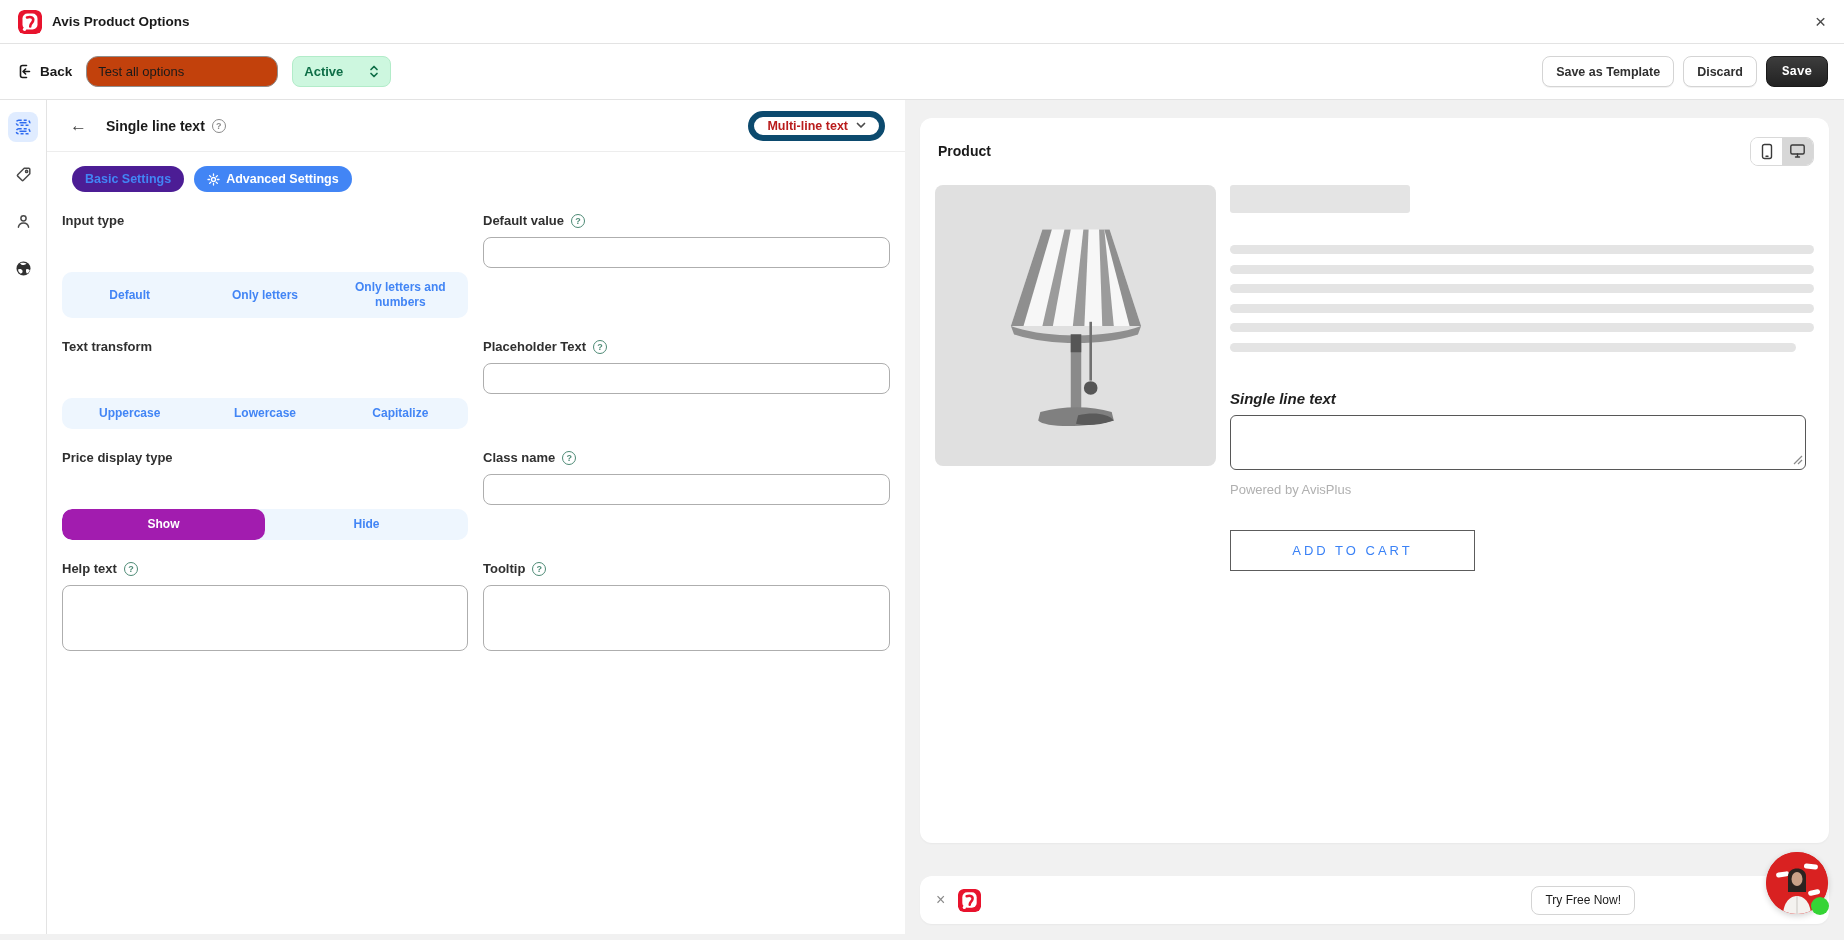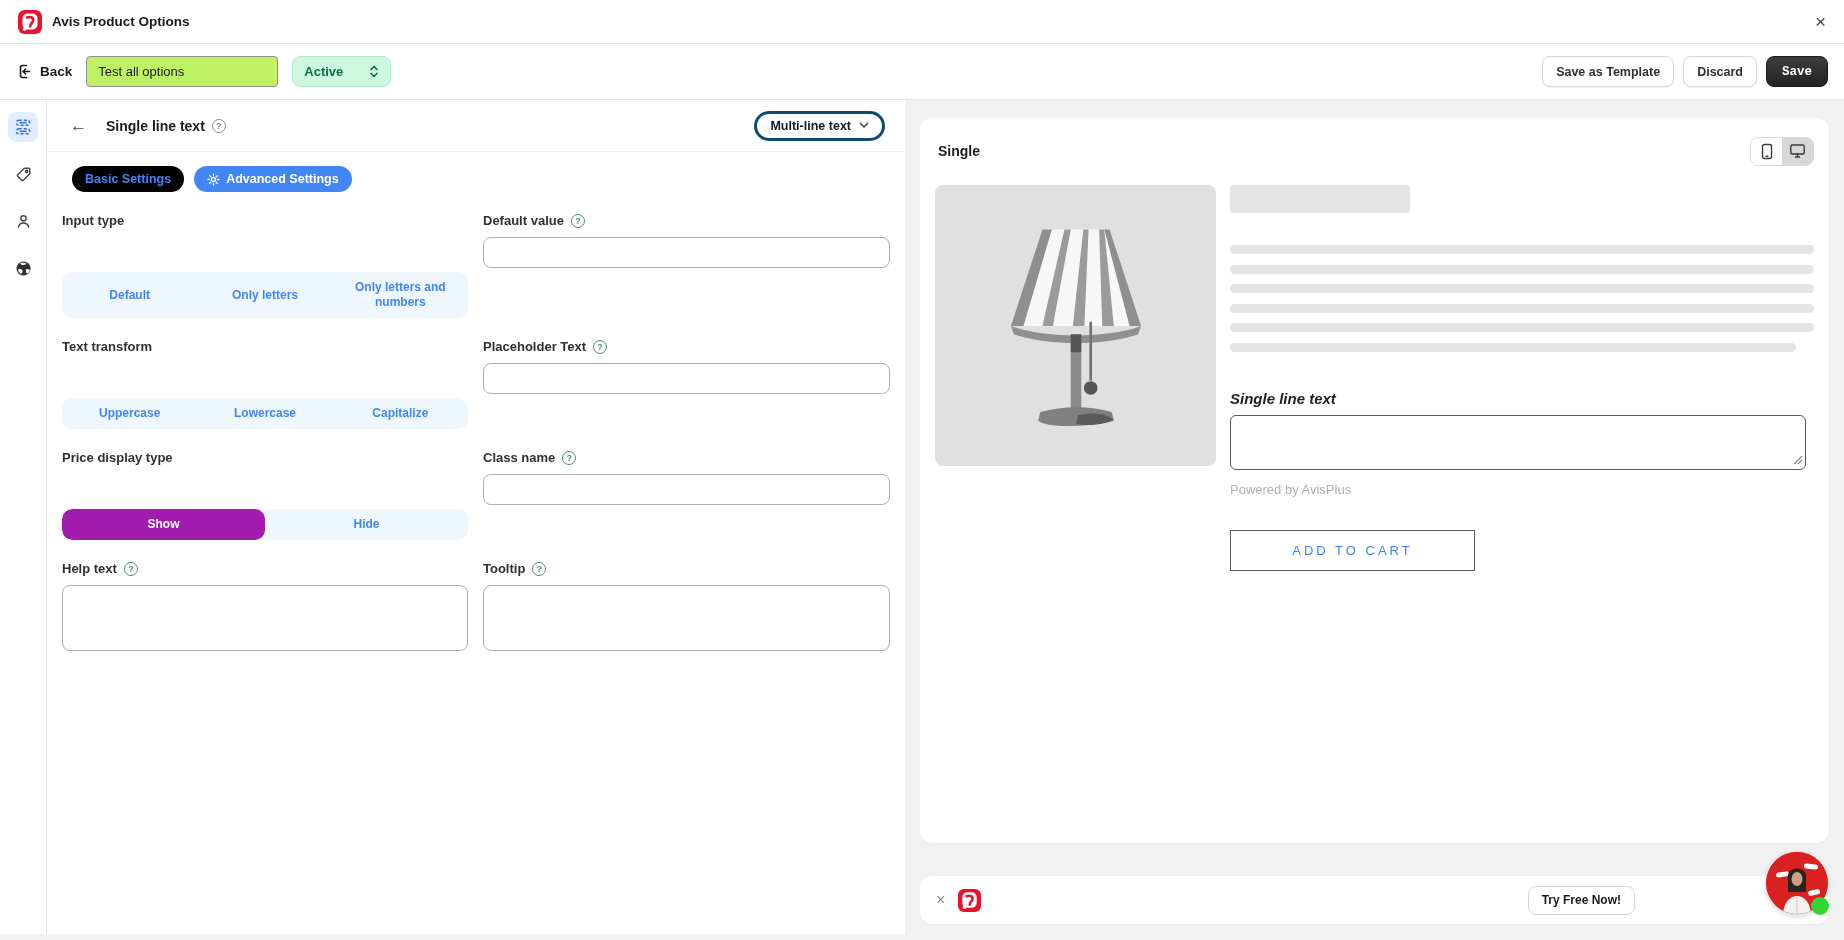--- a/index.html
+++ b/index.html
@@ -8,45 +8,45 @@
 
   
   .topbar { height:44px; background:#fff; border-bottom:1px solid #e3e3e3; display:flex; align-items:center; padding:0 18px; }
   .app-logo { width:24px; height:24px; border-radius:6px; flex:0 0 auto; }
   .topbar-title { font-size:13.5px; font-weight:700; margin-left:10px; color:#1a1a1a; }
   .topbar-close { margin-left:auto; font-size:19px; color:#4a4a4a; cursor:pointer; line-height:1; }
 
   
   .toolbar { height:56px; background:#fff; border-bottom:1px solid #e3e3e3; display:flex; align-items:center; padding:0 16px; gap:14px; }
   .back-btn { display:flex; align-items:center; gap:7px; font-size:13.5px; font-weight:700; color:#1a1a1a; cursor:pointer; }
-  .name-input { width:192px; height:31px; border:1px solid #8f8f8f; border-radius:4px; padding:0 11px; font-size:13px; color:#1a1a1a; font-family:inherit; background:#bef264; }
+  .name-input { width:192px; height:31px; border:1px solid #8f8f8f; border-radius:12px; padding:0 11px; font-size:13px; color:#1a1a1a; font-family:inherit; background:#c2410c; }
   .status-select { height:31px; background:#cdf7df; border:1px solid #b2ecc9; border-radius:8px; display:flex; align-items:center; gap:26px; padding:0 11px; font-size:13px; font-weight:700; color:#0e6e47; cursor:pointer; }
   .toolbar-right { margin-left:auto; display:flex; align-items:center; gap:9px; }
   .btn-secondary { height:31px; background:#fff; border:1px solid #d4d4d4; box-shadow:0 1px 0 rgba(0,0,0,.05); border-radius:8px; padding:0 13px; font-size:12.5px; font-weight:700; color:#303030; cursor:pointer; font-family:inherit; }
   .btn-primary { height:31px; background:linear-gradient(180deg,#3d3d3d,#222); border:1px solid #1a1a1a; border-radius:8px; padding:0 15px; font-size:12.5px; font-weight:700; color:#fff; cursor:pointer; font-family:Liberation Mono, monospace; }
 
   
   .content { display:flex; height:834px; }
 
   .sidebar { width:47px; background:#fff; border-right:1px solid #e3e3e3; display:flex; flex-direction:column; align-items:center; padding-top:12px; gap:17px; }
   .side-item { width:30px; height:30px; border-radius:8px; display:flex; align-items:center; justify-content:center; cursor:pointer; }
   .side-item.active { background:#e0ecff; }
 
   .editor { width:858px; background:#fff; display:flex; flex-direction:column; }
   .editor-head { height:52px; border-bottom:1px solid #ededed; display:flex; align-items:center; padding:0 20px 0 23px; }
   .back-arrow { font-size:17px; color:#424242; cursor:pointer; width:20px; }
   .editor-title { font-size:14px; font-weight:700; color:#1a1a1a; margin-left:16px; }
   .help-q { display:inline-flex; width:14px; height:14px; border-radius:50%; border:1.3px solid #8a8a8a; color:#8a8a8a; font-size:9px; font-weight:700; align-items:center; justify-content:center; margin-left:7px; cursor:pointer; flex:0 0 auto; }
   .help-q.green { border-color:#4d8a75; color:#4d8a75; }
-  .type-pill { margin-left:auto; border:3px solid #0c4a6e; border-radius:17px; height:30px; padding:0 13px; display:flex; align-items:center; gap:8px; font-size:12.5px; font-weight:700; color:#0f172a; background:#fff; cursor:pointer;text-align:center; }
+  .type-pill { margin-left:auto; border:6px solid #0c4a6e; border-radius:17px; height:30px; padding:0 13px; display:flex; align-items:center; gap:8px; font-size:12.5px; font-weight:700; color:#b91c1c; background:#fff; cursor:pointer;text-align:center; }
 
   .editor-body { padding:14px 15px 0 15px; }
   .tabs { display:flex; gap:10px; margin:0 0 21px 10px; }
   .tab { height:26px; border-radius:14px; padding:0 13px; display:flex; align-items:center; gap:6px; font-size:12.5px; font-weight:700; cursor:pointer; }
-  .tab.inactive { background:#000000; color:#4285f5; }
+  .tab.inactive { background:#4c1d95; color:#4285f5; }
   .tab.active { background:#4285f5; color:#fff; }
 
   .form-grid { display:grid; grid-template-columns:406px 407px; column-gap:15px; row-gap:21px; align-items:start; }
   .field-label { font-size:13px; font-weight:700; color:#303030; display:flex; align-items:center; margin-bottom:9px; }
   .segmented { display:flex; background:#eef6fe; border-radius:10px; overflow:hidden;margin-top:44px; }
   .seg-opt { flex:1; display:flex; align-items:center; justify-content:center; text-align:center; font-size:12px; font-weight:700; color:#4285f5; padding:8px 6px; min-height:36px; cursor:pointer; line-height:1.25; }
   .seg-opt.small { min-height:31px; padding:6px 6px; }
   .seg-opt.selected { background:#a21caf; color:#fff; border-radius:10px; }
   .text-input { width:100%; height:31px; border:1px solid #aeaeae; border-radius:8px; padding:0 10px; font-size:13px; font-family:inherit; background:#fff; }
   .text-area { width:100%; height:66px; border:1px solid #aeaeae; border-radius:8px; padding:8px 10px; font-size:13px; font-family:inherit; background:#fff; resize:none; }
@@ -72,21 +72,21 @@
   .pv-grip { position:absolute; right:3px; bottom:5px; pointer-events:none; }
   .powered { font-size:13px; color:#b0b0b0; margin-top:12px; }
   .atc-btn { margin-top:33px; width:245px; height:41px; background:#fff; border:1px solid #5c5c5c; font-size:13px; letter-spacing:3px; color:#3b82f6; font-family:inherit; cursor:pointer; }
 
   
   .promo { margin-top:33px; height:48px; background:#fff; border-radius:12px; display:flex; align-items:center; padding:0 16px; gap:13px; box-shadow:0 1px 2px rgba(0,0,0,.04); }
   .promo-close { font-size:16px; color:#8a8a8a; cursor:pointer; line-height:1; }
   .promo-logo { width:23px; height:23px; border-radius:5px; flex:0 0 auto; }
   .promo-text { font-size:11.5px; line-height:1.35; color:#303030; max-width:470px; }
   .promo-text b { font-weight:700; }
-  .promo-cta { margin-left:auto; margin-right:178px; height:29px; background:#fff; border:1px solid #d4d4d4; border-radius:8px; padding:0 13px; font-size:12px; font-weight:700; color:#1a1a1a; cursor:pointer; font-family:inherit; white-space:nowrap; }
+  .promo-cta { margin-left:auto; margin-right:178px; height:29px; background:#fff; border:1px solid #d4d4d4; border-radius:8px; padding:0 13px; font-size:12px; font-weight:400; color:#1a1a1a; cursor:pointer; font-family:inherit; white-space:nowrap; }
 
   .chat-avatar { position:absolute; right:16px; top:752px; width:62px; height:62px; border-radius:50%; background:#d92121; cursor:pointer; box-shadow:0 2px 6px rgba(0,0,0,.18); }
   .chat-dot { position:absolute; right:-1px; bottom:-1px; width:18px; height:18px; border-radius:50%; background:#35d435; }
 
   svg { display:block; }
 </style>
 </head>
 <body>
 
 <div class="topbar">
@@ -246,21 +246,21 @@
           <textarea class="text-area" style=""></textarea>
         </div>
 
       </div>
     </div>
   </div>
 
   <div class="right-area">
     <div class="preview-card">
       <div class="preview-head">
-        <span class="preview-title">Single</span>
+        <span class="preview-title">Product</span>
         <div class="device-toggle">
           <div class="device-btn">
             <svg width="12" height="17" viewBox="0 0 12 17" fill="none" stroke="#3a3a3a" stroke-width="1.4" stroke-linecap="round">
               <rect x="1.5" y="1.5" width="9" height="14" rx="2"></rect>
               <path d="M5 13.2 H7"></path>
             </svg>
           </div>
           <div class="device-btn active">
             <svg width="17" height="16" viewBox="0 0 17 16" fill="none" stroke="#3a3a3a" stroke-width="1.4" stroke-linecap="round">
               <rect x="1.8" y="2" width="13.4" height="9" rx="1.5"></rect>

